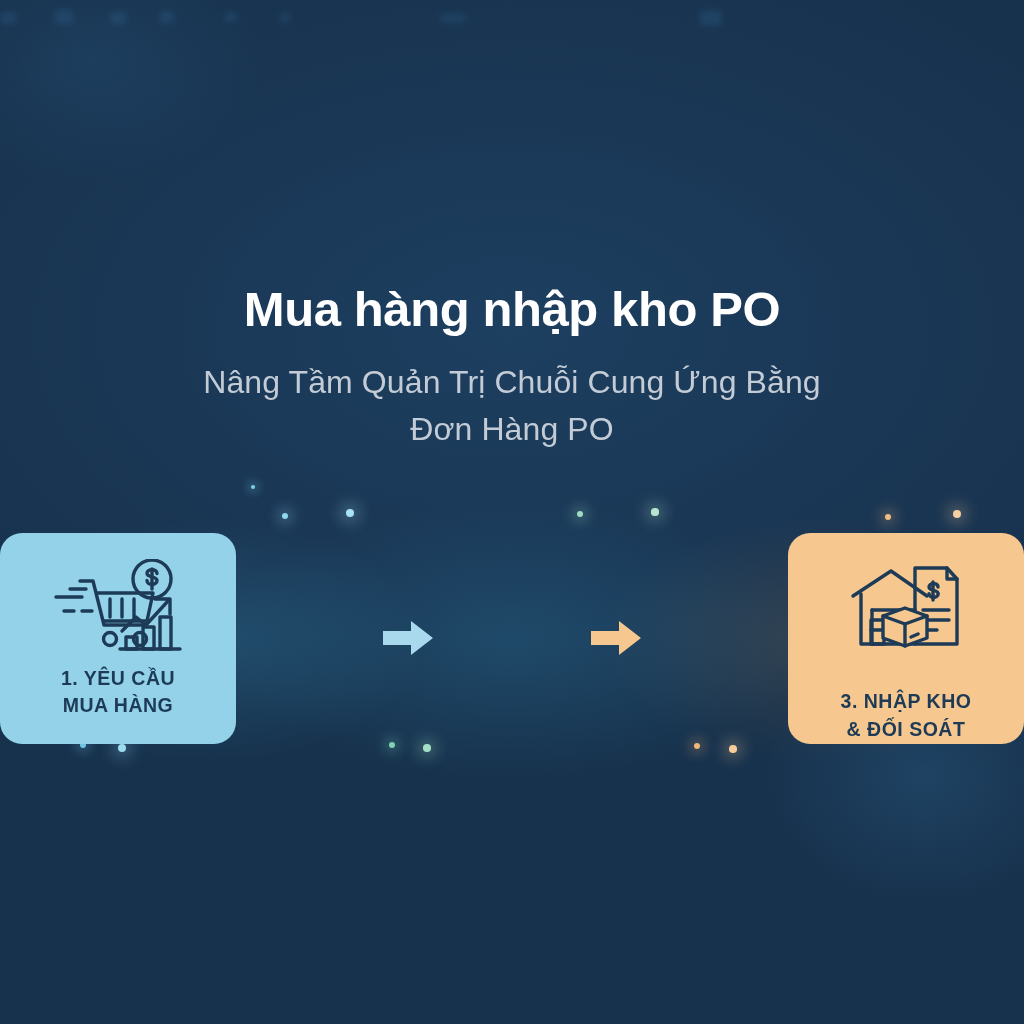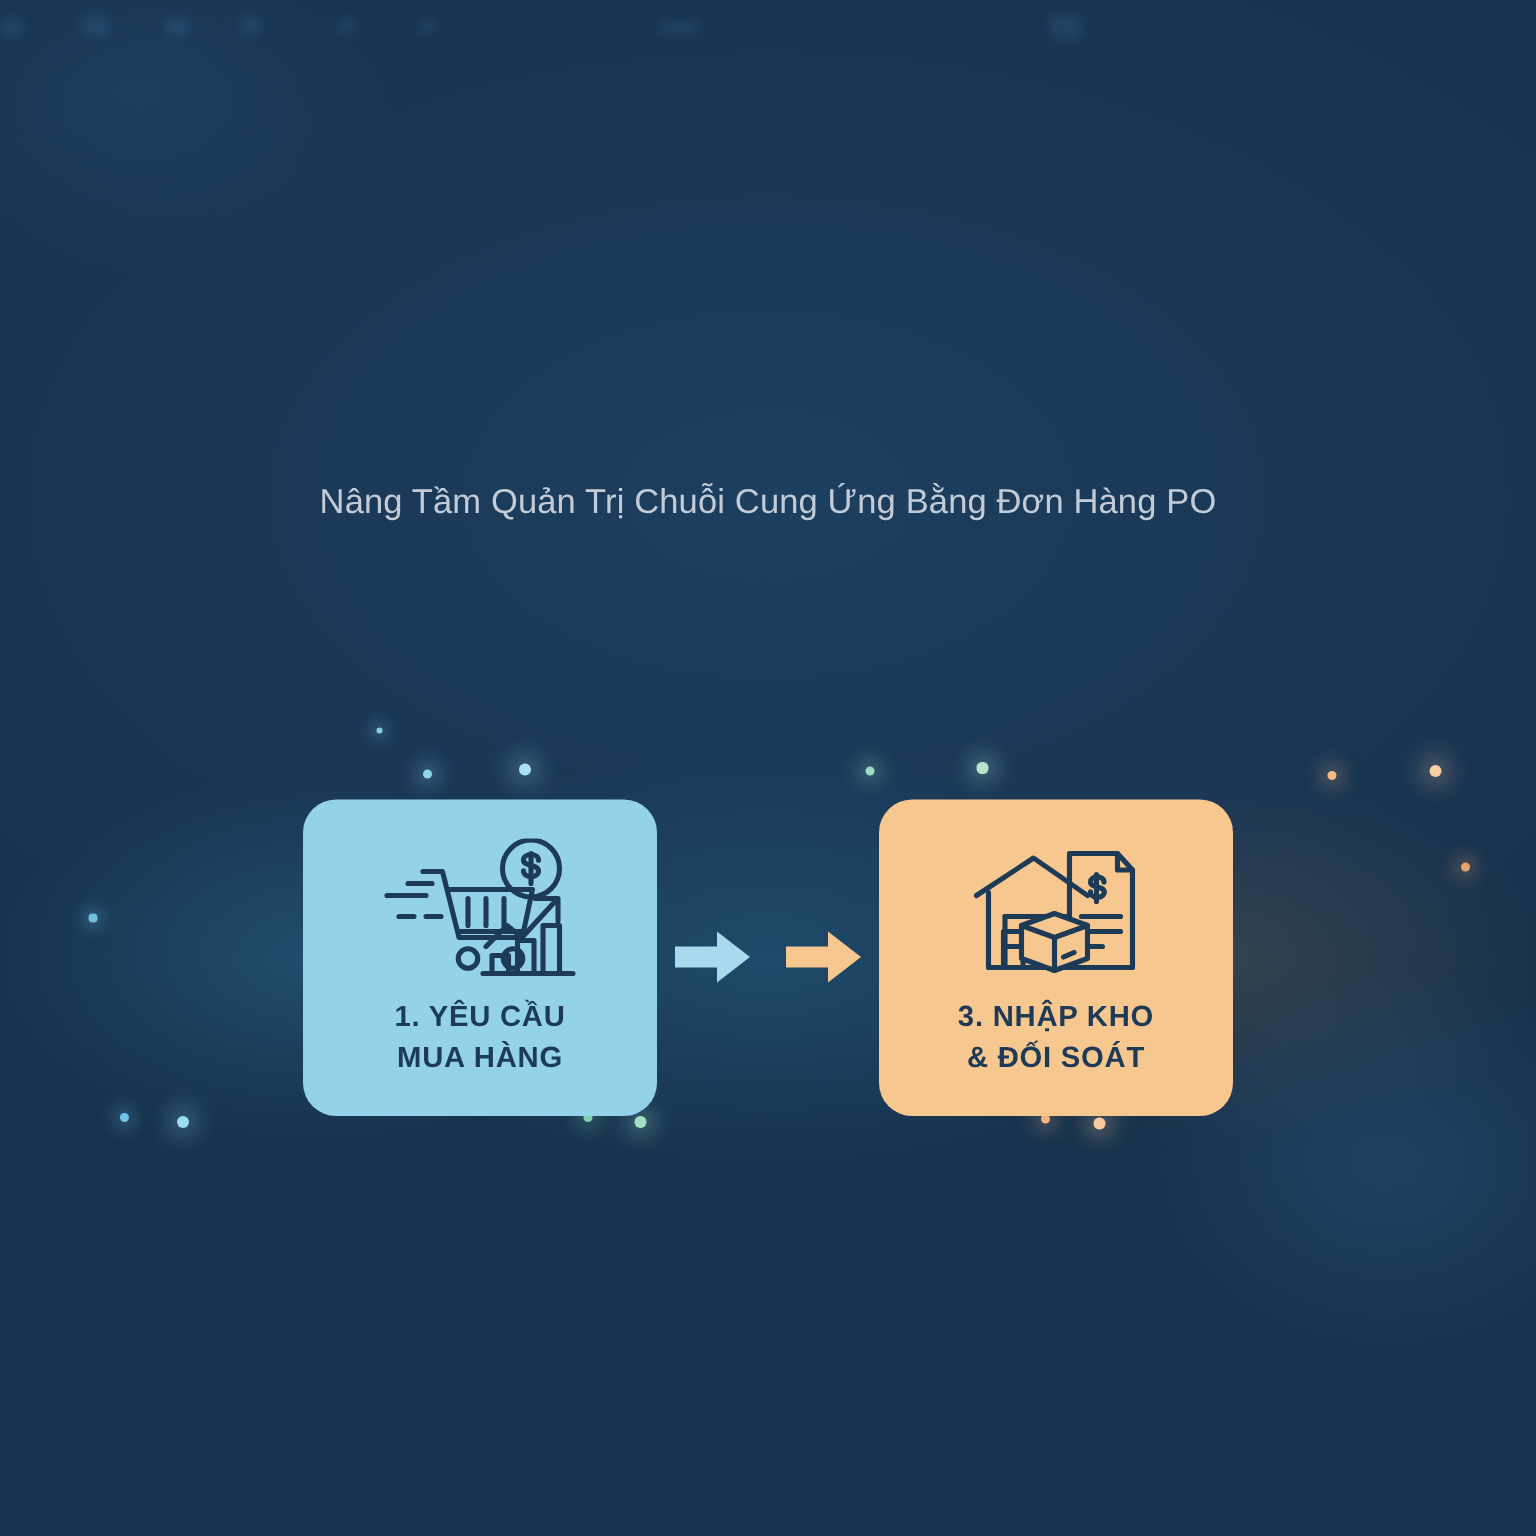--- a/index.html
+++ b/index.html
@@ -63,38 +63,38 @@
   }
   .title {
     margin: 0;
     font-size: 49px;
     font-weight: bold;
     letter-spacing: -0.4px;
     color: #ffffff;
     line-height: 1.12;
   }
   .subtitle {
-    margin: 36px auto 0;
+    margin: 22px auto 0;
     width: 640px;
-    font-size: 23px;
+    font-size: 32px;
     font-weight: normal;
     color: #c3ccd6;
     line-height: 1.46;
     letter-spacing: 0.1px;
   }
 
   
   .flow {
     position: absolute;
     left: 0; right: 0;
     top: 532px;
     height: 212px;
     display: flex;
     align-items: center;
-    justify-content: center;
+    justify-content: space-between;
   }
 
   .card {
     position: relative;
     width: 236px;
     height: 211px;
     border-radius: 22px;
     box-sizing: border-box;
     display: flex;
     flex-direction: column;
@@ -109,21 +109,21 @@
     top: -26px; bottom: -26px;
     border-radius: 44px;
     z-index: -1;
     filter: blur(22px);
     opacity: .40;
   }
   .card.c1 { background: #93d2e8; }
   .card.c1::before { background: #56b7dd; }
   .card.c2 { background: #aedcb8; }
   .card.c2::before { background: #63bd85; }
-  .card.c3 { background: #f6c78e; }
+  .card.c3 { background: #f6c78e; gap: 24px; }
   .card.c3::before { background: #e0a25e; }
 
   .icon-wrap {
     height: 104px;
     display: flex;
     align-items: center;
     justify-content: center;
   }
   .icon-wrap svg { display: block; }
 
@@ -186,20 +186,21 @@
       <span class="dot" style="left: 651.4px; top: 508.4px; width: 7.2px; height: 7.2px; background: rgb(182, 230, 207); box-shadow: rgba(182, 230, 207, 0.333) 0px 0px 14.4px 5.04px;"></span>
       <span class="dot" style="left: 693.8px; top: 742.8px; width: 6.4px; height: 6.4px; background: rgb(240, 182, 124); box-shadow: rgba(240, 182, 124, 0.333) 0px 0px 12.8px 4.48px;"></span>
       <span class="dot" style="left: 729.2px; top: 745.2px; width: 7.6px; height: 7.6px; background: rgb(247, 203, 154); box-shadow: rgba(247, 203, 154, 0.333) 0px 0px 15.2px 5.32px;"></span>
       <span class="dot" style="left: 884.6px; top: 513.6px; width: 6.8px; height: 6.8px; background: rgb(242, 187, 132); box-shadow: rgba(242, 187, 132, 0.333) 0px 0px 13.6px 4.76px;"></span>
       <span class="dot" style="left: 953px; top: 510px; width: 8px; height: 8px; background: rgb(248, 207, 163); box-shadow: rgba(248, 207, 163, 0.333) 0px 0px 16px 5.6px;"></span>
       <span class="dot" style="left: 974px; top: 575px; width: 6px; height: 6px; background: rgb(232, 163, 106); box-shadow: rgba(232, 163, 106, 0.333) 0px 0px 12px 4.2px;"></span>
       <span class="dot" style="left: 59.4px; top: 609.4px; width: 5.2px; height: 5.2px; background: rgb(107, 192, 222); box-shadow: rgba(107, 192, 222, 0.333) 0px 0px 10.4px 3.64px;"></span>
     </div>
 
   <div class="header">
+    <h1 class="title">Mua hàng nhập kho PO</h1>
     <p class="subtitle">Nâng Tầm Quản Trị Chuỗi Cung Ứng Bằng
 Đơn Hàng PO</p>
   </div>
 
   <div class="flow">
 
     <div class="card c1">
       <div class="icon-wrap">
         <svg width="132" height="96" viewBox="0 0 132 96" fill="none" stroke="#1d3a57" stroke-width="3.4" stroke-linecap="round" stroke-linejoin="round">
 

